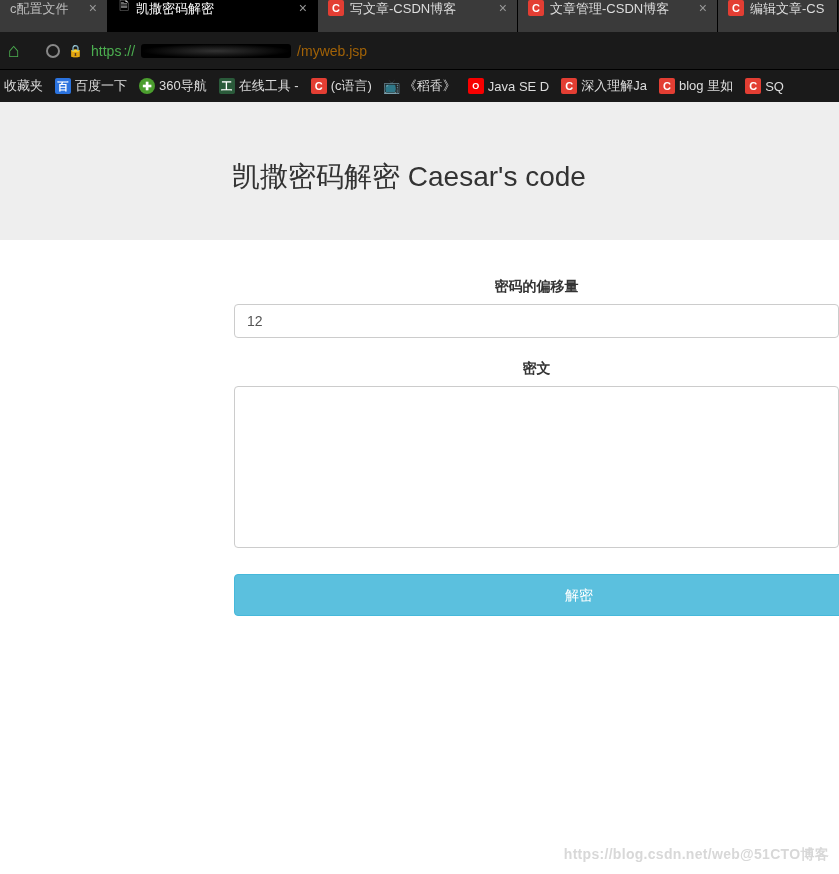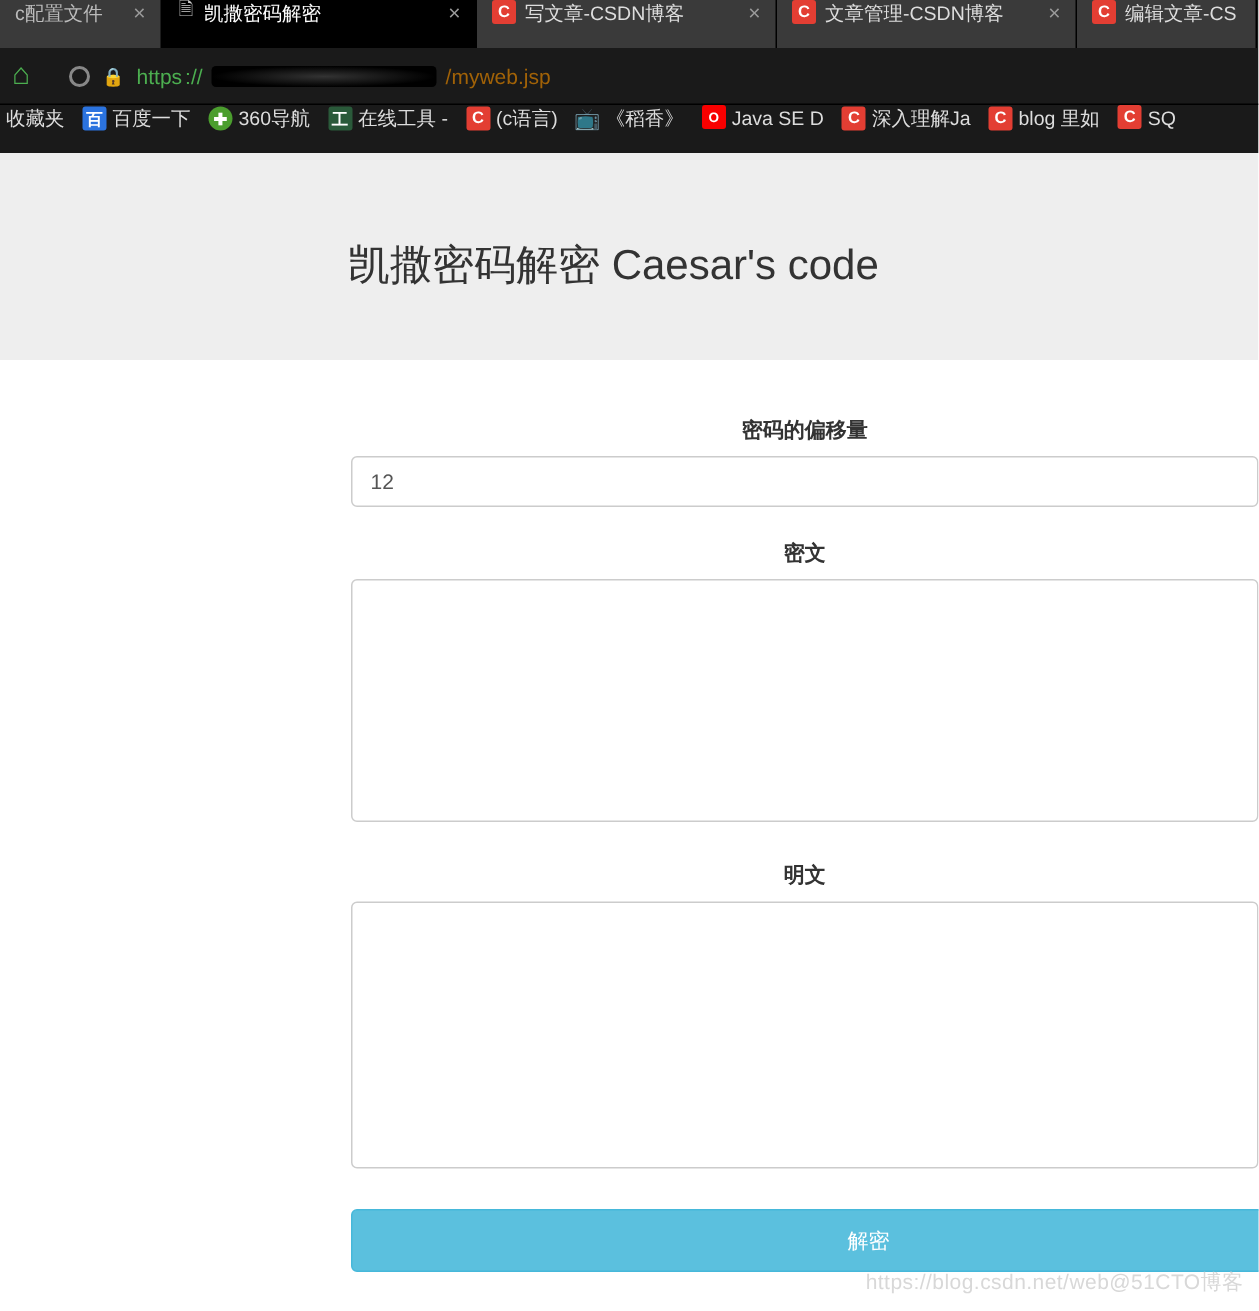--- a/index.html
+++ b/index.html
@@ -116,21 +116,21 @@
       border-radius: 3px;
       margin: 0 4px;
     }
     .url-path { color: #a16207; }
     
     
     .bookmarks-bar {
       background: #1a1a1a;
       height: 32px;
       display: flex;
-      align-items: flex-start;
+      align-items: center;
       padding: 0 4px;
       gap: 12px;
       color: #ddd;
       font-size: 13px;
       overflow: hidden;
       white-space: nowrap;
     }
     .bookmark {
       display: flex;
       align-items: center;
@@ -214,20 +214,21 @@
       line-height: 40px;
       margin-top: 6px;
     }
     .watermark {
       position: absolute;
       right: 10px;
       top: 846px;
       color: #d8d8d8;
       font-size: 14px;
       letter-spacing: 0.3px;
+      font-weight: bold;
     }
   </style>
 </head>
 <body>
 
 <div class="tab-bar">
   <div class="tab inactive-left">
     <span>c配置文件</span>
     <span class="tab-close">×</span>
   </div>
@@ -315,21 +316,17 @@
   <div class="form-group">
     <label class="form-label">密码的偏移量</label>
     <input class="form-input" type="text" value="12" style="">
   </div>
 
   <div class="form-group">
     <label class="form-label">密文</label>
     <textarea class="form-textarea" style=""></textarea>
   </div>
 
-  <div class="form-group">
-    <label class="form-label">明文</label>
-    <textarea class="form-textarea tall" style=""></textarea>
-  </div>
 
   <div class="btn-decrypt">解密</div>
 </div>
 
 <div class="watermark">https://blog.csdn.net/web@51CTO博客</div>
 
 </body></html>

